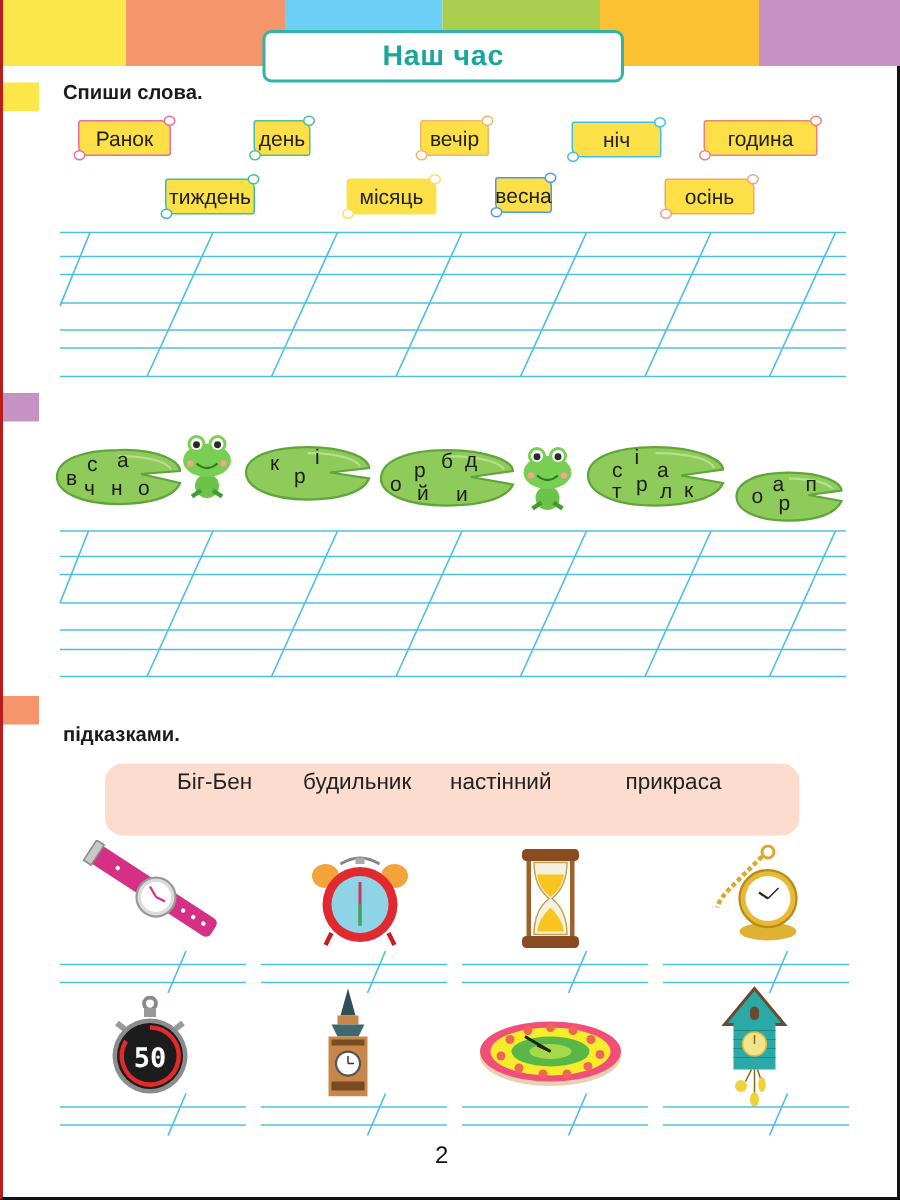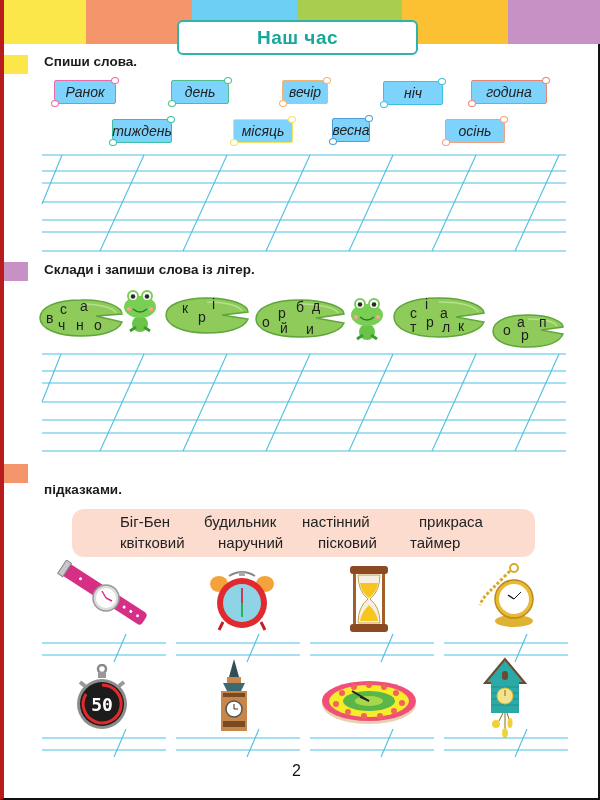--- a/index.html
+++ b/index.html
@@ -1,29 +1,29 @@
 <!DOCTYPE html>
 <html><head>
 <meta charset="utf-8">
 <style>
   html, body { margin: 0; padding: 0; }
   body { width: 600px; height: 800px; position: relative; overflow: hidden; background: #ffffff;
          font-family: "DejaVu Sans", sans-serif; color: #1a1a1a; }
   .page { position: absolute; left: 0; top: 0; width: 600px; height: 800px; background: #fff;
-          box-sizing: border-box; border-left: 4px solid #b91c1c; border-right: 2px solid #111; border-bottom: 2px solid #111; }
+          box-sizing: border-box; border-left: 2px solid #b91c1c; border-right: 2px solid #111; border-bottom: 2px solid #111; }
   .stripes { position: absolute; left: 0; top: 0; width: 600px; height: 44px; display: flex; }
   .stripe { height: 44px; }
   .title-box { position: absolute; left: 173px; top: 20px; width: 237px; height: 31px; background: #fff;
                border: 2px solid #2fb3aa; border-radius: 6px; display: flex; align-items: center; justify-content: center;
                font-family: "Liberation Sans", sans-serif; font-weight: bold; font-size: 19px; color: #19a79b; letter-spacing: 0.5px; }
   .marker { position: absolute; left: 0; width: 24px; height: 19px; }
   .task { position: absolute; left: 40px; font-family: "Liberation Sans", sans-serif; font-weight: bold; font-size: 13.5px; color: #1b1b1b; line-height: 19px; }
   .word { position: absolute; height: 24px; box-sizing: border-box; border: 1.5px solid; border-radius: 2px 6px 2px 6px;
-          background: #7dd3fc; font-family: "Liberation Sans", sans-serif; font-size: 14px; color: #222;
-          display: flex; align-items: center; justify-content: center; font-style: italic; }
+          background: #fde047; font-family: "Liberation Sans", sans-serif; font-size: 14px; color: #222;
+          display: flex; align-items: center; justify-content: center; }
   .word::before, .word::after { content: ""; position: absolute; width: 6px; height: 5px; border: 1.5px solid; border-color: inherit; border-radius: 50%; background: #fff; }
   .word::before { left: -4px; bottom: -4px; }
   .word::after { right: -4px; top: -4px; }
   svg.lines { position: absolute; left: 0; }
   .pad { position: absolute; }
   .pad-letters { position: absolute; left: 0; top: 0; width: 100%; height: 100%; }
   .pad-letter { position: absolute; font-family: "Liberation Sans", sans-serif; font-size: 14px; color: #1e1e1e; }
   .hint-box { position: absolute; left: 68px; top: 509px; width: 463px; height: 48px; background: #fcdccf; border-radius: 12px; }
   .hint-row { position: absolute; left: 48px; font-family: "Liberation Sans", sans-serif; font-size: 15px; color: #222; display: flex; }
   .hint-word { position: absolute; white-space: nowrap; }
@@ -44,21 +44,21 @@
     <div class="stripe" style="width:96px;background:#c692c6"></div>
   </div>
   <div class="title-box">Наш час</div>
 
   <div class="marker" style="top:55px;background:#fbe74a"></div>
   <div class="task" style="top:52px">Спиши слова.</div>
 
   <div class="word" style="left:50px;top:80px;width:62px;border-color:#e96ca4">
       <span>Ранок</span>
     </div>
-  <div class="word" style="left:167px;top:80px;width:58px;border-color:#4fbf8c">
+  <div class="word" style="left:167px;top:80px;width:38px;border-color:#4fbf8c">
       <span>день</span>
     </div>
   <div class="word" style="left:278px;top:80px;width:46px;border-color:#f5b36c">
       <span>вечір</span>
     </div>
   <div class="word" style="left:379px;top:81px;width:60px;border-color:#3cc1e3">
       <span>ніч</span>
     </div>
   <div class="word" style="left:467px;top:80px;width:76px;border-color:#e98474">
       <span>година</span>
@@ -89,21 +89,20 @@
       <line x1="140" y1="5" x2="96" y2="101"></line>
       <line x1="223" y1="5" x2="179" y2="101"></line>
       <line x1="306" y1="5" x2="262" y2="101"></line>
       <line x1="389" y1="5" x2="345" y2="101"></line>
       <line x1="472" y1="5" x2="428" y2="101"></line>
       <line x1="555" y1="5" x2="511" y2="101"></line>
     </g>
   </svg>
 
   <div class="marker" style="top:262px;background:#c692c6"></div>
-  <div class="task" style="top:260px">Склади і запиши слова із літер.</div>
 
   <div class="pad" style="left:34px;top:296px;width:86px;height:42px">
     <svg width="86" height="42" viewBox="0 0 86 42">
       <path d="M43 4 C70 3 84 12 84 18 L58 20 L84 26 C80 36 62 40 43 40 C18 40 2 32 2 22 C2 11 18 4 43 4 Z" fill="#8fcb5b" stroke="#5fa63a" stroke-width="1.5"></path>
       <path d="M43 8 C66 8 76 13 78 17" fill="none" stroke="#b7df8e" stroke-width="1.5"></path>
     </svg>
     <div class="pad-letters">
       <span class="pad-letter" style="left:8px;top:14px">в</span>
       <span class="pad-letter" style="left:22px;top:5px">с</span>
       <span class="pad-letter" style="left:42px;top:2px">а</span>
@@ -220,26 +219,20 @@
 
   <div class="marker" style="top:464px;background:#f5956b"></div>
   <div class="task" style="top:480px">підказками.</div>
 
   <div class="hint-box">
     <div class="hint-row" style="top:4px;width:400px;height:20px">
       <span class="hint-word" style="left:0px">Біг-Бен</span>
       <span class="hint-word" style="left:84px">будильник</span>
       <span class="hint-word" style="left:182px">настінний</span>
       <span class="hint-word" style="left:299px">прикраса</span>
-    </div>
-    <div class="hint-row" style="top:25px;width:400px;height:20px">
-      <span class="hint-word" style="left:0px">квітковий</span>
-      <span class="hint-word" style="left:98px">наручний</span>
-      <span class="hint-word" style="left:198px">пісковий</span>
-      <span class="hint-word" style="left:290px">таймер</span>
     </div>
   </div>
 
   <svg class="pic" style="left:50px;top:560px" width="100" height="68" viewBox="0 0 100 68">
     <g transform="rotate(33 50 34)">
       <rect x="2" y="27" width="96" height="14" rx="4" fill="#d62f86"></rect>
       <rect x="0" y="26" width="6" height="16" fill="#c9c9c9" stroke="#888" stroke-width="1"></rect>
       <circle cx="22" cy="34" r="1.5" fill="#fff"></circle>
         <circle cx="74" cy="34" r="1.5" fill="#fff"></circle>
         <circle cx="82" cy="34" r="1.5" fill="#fff"></circle>

